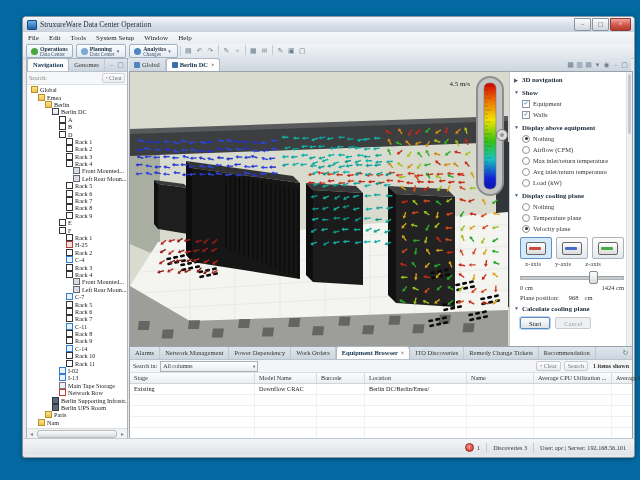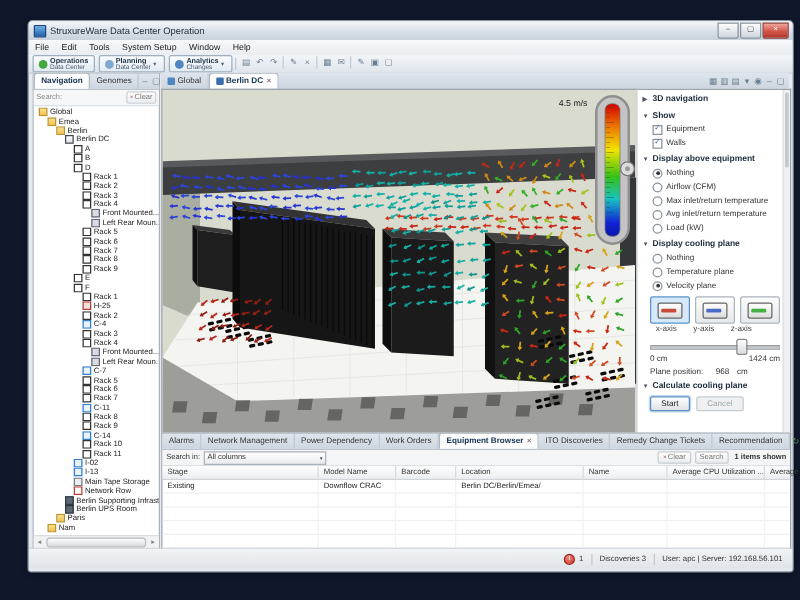--- a/index.html
+++ b/index.html
@@ -1,17 +1,17 @@
 <!DOCTYPE html>
 <html><head>
 <meta charset="utf-8">
 <style>
   html,body{margin:0;padding:0;background:#fff;}
-  #app{position:relative;width:640px;height:480px;background:#0f172a;overflow:hidden;
-       font-family:Liberation Sans, sans-serif;color:#222;-webkit-font-smoothing:antialiased;}
+  #app{position:relative;width:640px;height:480px;background:#0369a1;overflow:hidden;
+       font-family:Liberation Serif, serif;color:#222;-webkit-font-smoothing:antialiased;}
   
   #win{position:absolute;left:22px;top:16px;width:611px;height:440px;
        background:#e6eaef;border:1px solid #8b96a3;border-radius:4px 4px 3px 3px;
        box-shadow:0 1px 4px rgba(0,0,0,.35);}
   #titlebar{position:absolute;left:0;top:0;width:100%;height:15px;
        background:linear-gradient(#f4f7fa,#d6dde6 60%,#c9d2dc);border-radius:3px 3px 0 0;
        display:flex;align-items:center;font-size:7.5px;color:#1d2a36;}
   .winicon{width:8px;height:8px;margin:0 3px 0 4px;border-radius:1px;
        background:linear-gradient(#6fb3e8,#1f5fa8);border:1px solid #174a80;flex:none;}
   #title{white-space:nowrap;}

